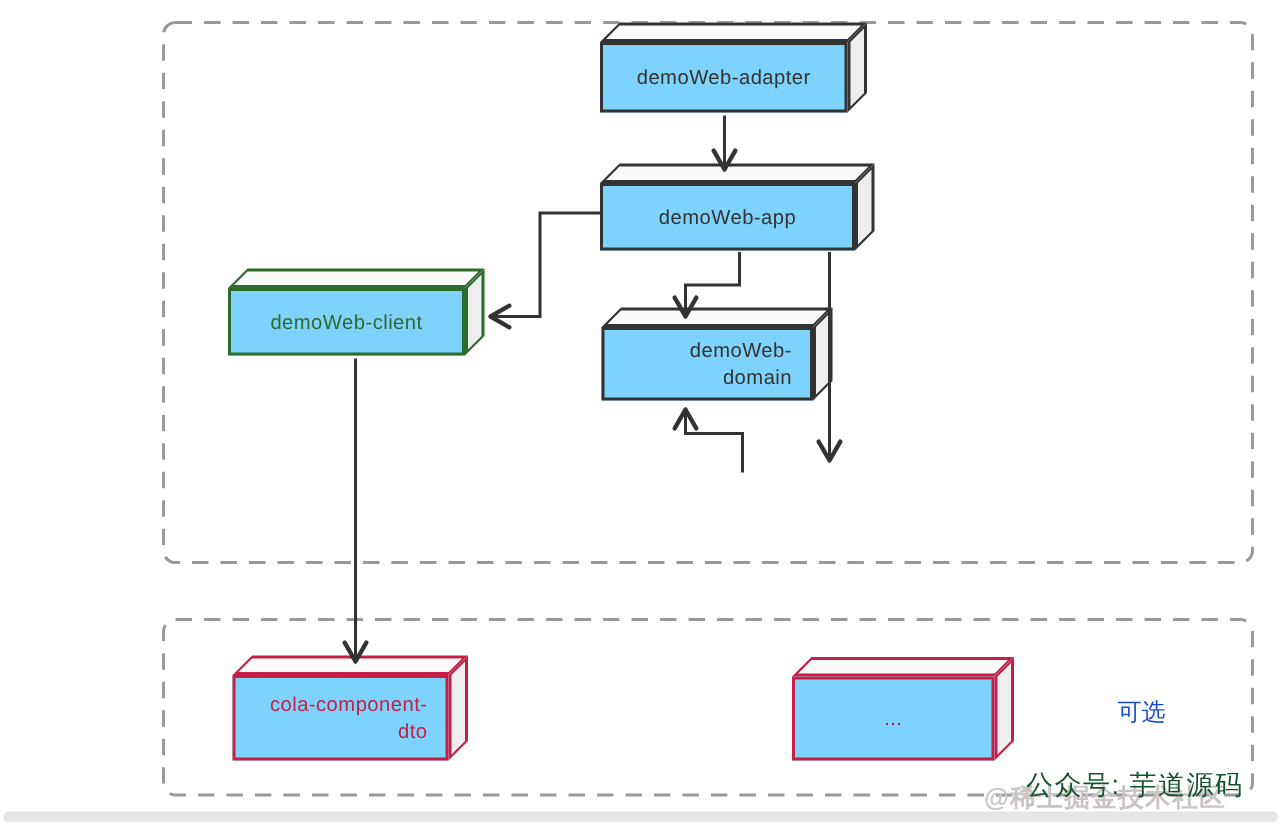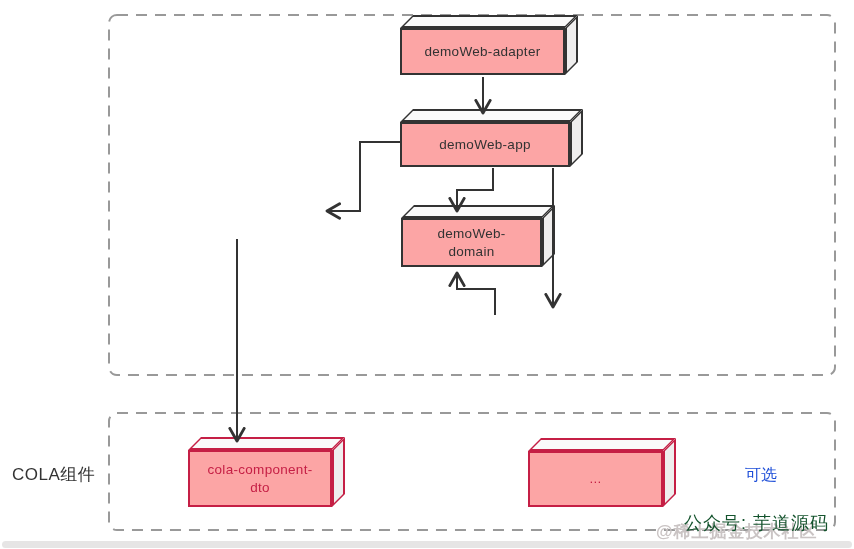--- a/index.html
+++ b/index.html
@@ -12,23 +12,23 @@
   .side-label {
     position:absolute; font-size:17px; color:#333; letter-spacing:.5px; white-space:nowrap;
   }
   .label-arch { left:12px; top:216px; }
   .label-comp { left:12px; top:463px; }
 
   
   .node { position:absolute; }
   .node .front {
     position:absolute; left:0; top:0; width:100%; height:100%;
-    background:#fca5a5; border:2px solid #333;
+    background:#7dd3fc; border:2px solid #333;
     display:flex; align-items:center; justify-content:center;
-    box-sizing:border-box; text-align:center;
+    box-sizing:border-box; text-align:right;
     font-size:13.5px; color:#333; letter-spacing:.3px; line-height:1.3; padding:0 12px;
   }
   .node .top {
     position:absolute; left:0; top:-13px; width:100%; height:13px;
     background:#fafafa; border:2px solid #333; box-sizing:border-box;
     transform:skewX(-45deg); transform-origin:bottom left;
   }
   .node .side {
     position:absolute; right:-13px; top:0; width:13px; height:100%;
     background:#efeeee; border:2px solid #333; box-sizing:border-box;
@@ -40,21 +40,21 @@
   .theme-green .side  { border-color:#2e6b2e; }
   .theme-red .front { border-color:#c51f45; color:#c51f45; }
   .theme-red .top   { border-color:#c51f45; }
   .theme-red .side  { border-color:#c51f45; }
 
   .n-adapter  { left:400px; top:28px;  width:165px; height:47px; }
   .n-app      { left:400px; top:122px; width:170px; height:45px; }
   .n-client   { left:152px; top:192px; width:158px; height:45px; }
   .n-domain   { left:377px; top:218px; width:141px; height:49px;margin-left:24px; }
   .n-infra    { left:376px; top:316px; width:210px; height:49px; }
-  .n-dto      { left:155px; top:450px; width:144px; height:57px;margin-left:33px; }
+  .n-dto      { left:155px; top:450px; width:144px; height:57px; }
   .n-exception{ left:344px; top:451px; width:134px; height:56px; }
   .n-more     { left:528px; top:451px; width:135px; height:56px; }
 
   .optional-label { position:absolute; left:745px; top:465px; font-size:16px; color:#1d4ed8; }
 
   .watermark-gray {
     position:absolute; left:656px; top:520px; font-size:17px; color:#cac4c4;
     letter-spacing:1px; white-space:nowrap;font-weight:bold;
   }
   .watermark-red {
@@ -69,38 +69,44 @@
 </head>
 <body>
 
 <div class="canvas">
 
   <svg class="layer" viewBox="0 0 854 549">
     <rect x="109" y="15" width="726" height="360" rx="8" fill="none" stroke="#999999" stroke-width="2" stroke-dasharray="11 8"></rect>
     <rect x="109" y="413" width="726" height="117" rx="8" fill="none" stroke="#999999" stroke-width="2" stroke-dasharray="11 8"></rect>
   </svg>
 
-  <div class="side-label label-comp">COLA组件</div>
 
   <div class="node n-adapter">
     <div class="top"></div>
     <div class="side"></div>
     <div class="front">
       <span>demoWeb-adapter</span>
     </div>
   </div>
 
   <div class="node n-app">
     <div class="top"></div>
     <div class="side"></div>
     <div class="front">
       <span>demoWeb-app</span>
     </div>
   </div>
 
+  <div class="node n-client theme-green">
+    <div class="top"></div>
+    <div class="side"></div>
+    <div class="front">
+      <span>demoWeb-client</span>
+    </div>
+  </div>
 
   <div class="node n-domain">
     <div class="top"></div>
     <div class="side"></div>
     <div class="front">
       <span>demoWeb-domain</span>
     </div>
   </div>
 
 

